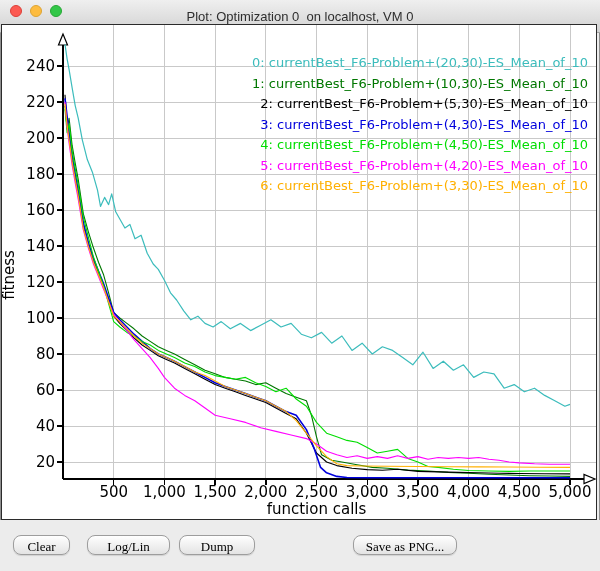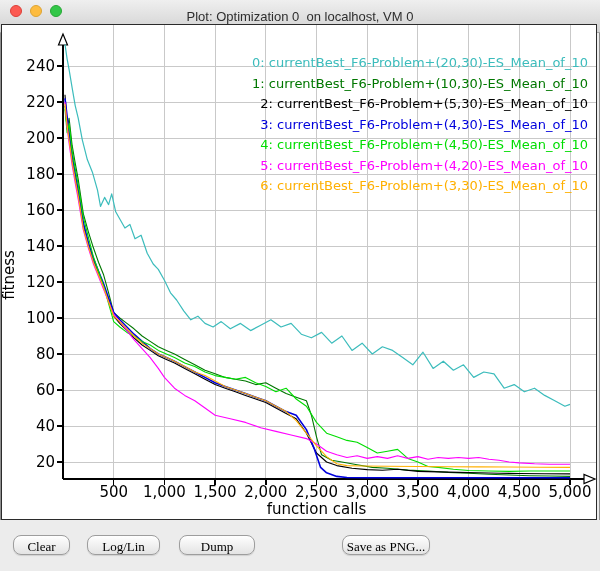--- a/index.html
+++ b/index.html
@@ -136,18 +136,18 @@
         <text x="586" y="83" text-anchor="end" font-size="13" fill="#000000" font-family="&quot;DejaVu Sans&quot;,sans-serif">2: currentBest_F6-Problem+(5,30)-ES_Mean_of_10</text>
         <text x="586" y="103.5" text-anchor="end" font-size="13" fill="#0000dd" font-family="&quot;DejaVu Sans&quot;,sans-serif">3: currentBest_F6-Problem+(4,30)-ES_Mean_of_10</text>
         <text x="586" y="124" text-anchor="end" font-size="13" fill="#00dd00" font-family="&quot;DejaVu Sans&quot;,sans-serif">4: currentBest_F6-Problem+(4,50)-ES_Mean_of_10</text>
         <text x="586" y="144.5" text-anchor="end" font-size="13" fill="#ff00ff" font-family="&quot;DejaVu Sans&quot;,sans-serif">5: currentBest_F6-Problem+(4,20)-ES_Mean_of_10</text>
         <text x="586" y="165" text-anchor="end" font-size="13" fill="#ffb000" font-family="&quot;DejaVu Sans&quot;,sans-serif">6: currentBest_F6-Problem+(3,30)-ES_Mean_of_10</text>
       </svg>
   </div>
 
   <div class="button-bar">
     <button class="aqua-btn" style="left:13px;width:57px;">Clear</button>
-    <button class="aqua-btn" style="left:87px;width:73px;">Log/Lin</button>
+    <button class="aqua-btn" style="left:87px;width:83px;">Log/Lin</button>
     <button class="aqua-btn" style="left:179px;width:76px;">Dump</button>
-    <button class="aqua-btn" style="left:342px;width:88px;">Save as PNG...</button>
+    <button class="aqua-btn" style="left:353px;width:104px;">Save as PNG...</button>
   </div>
 
 </div>
 
 </body></html>

